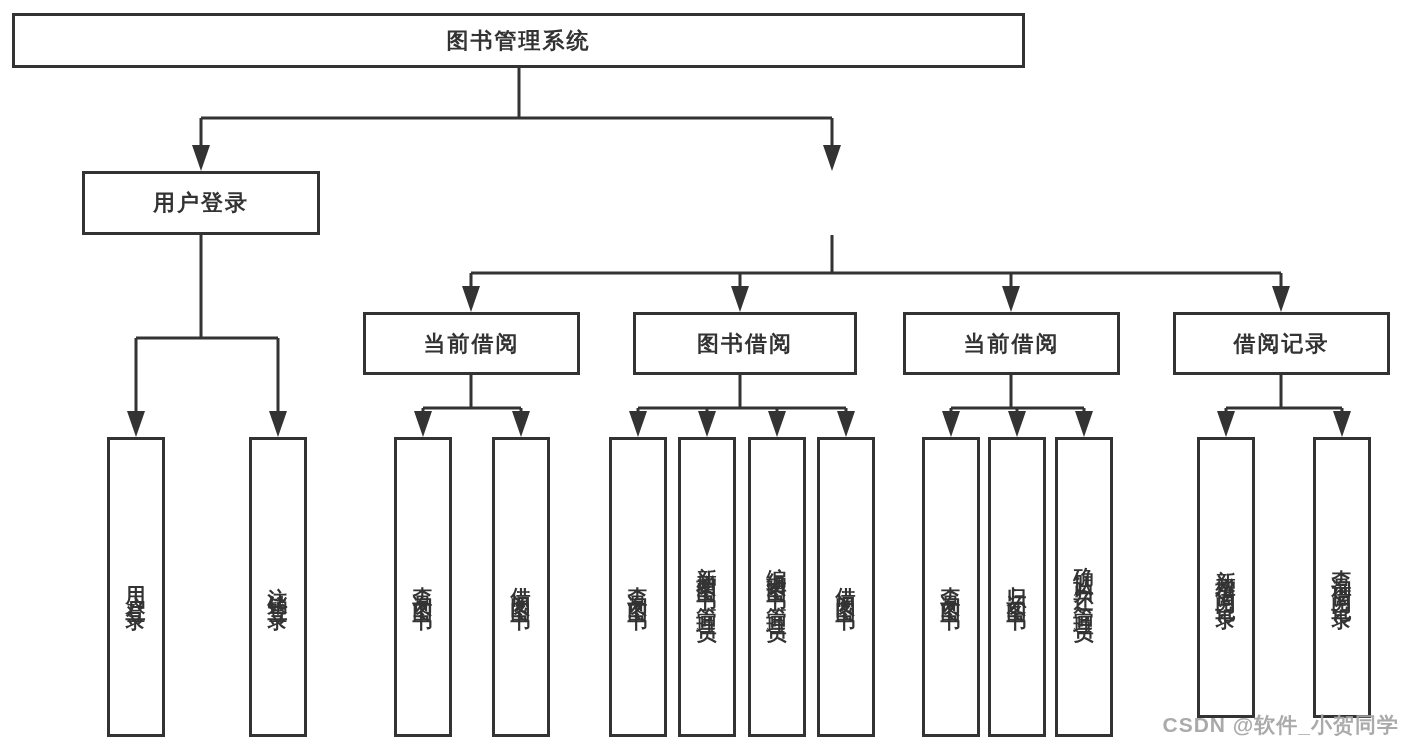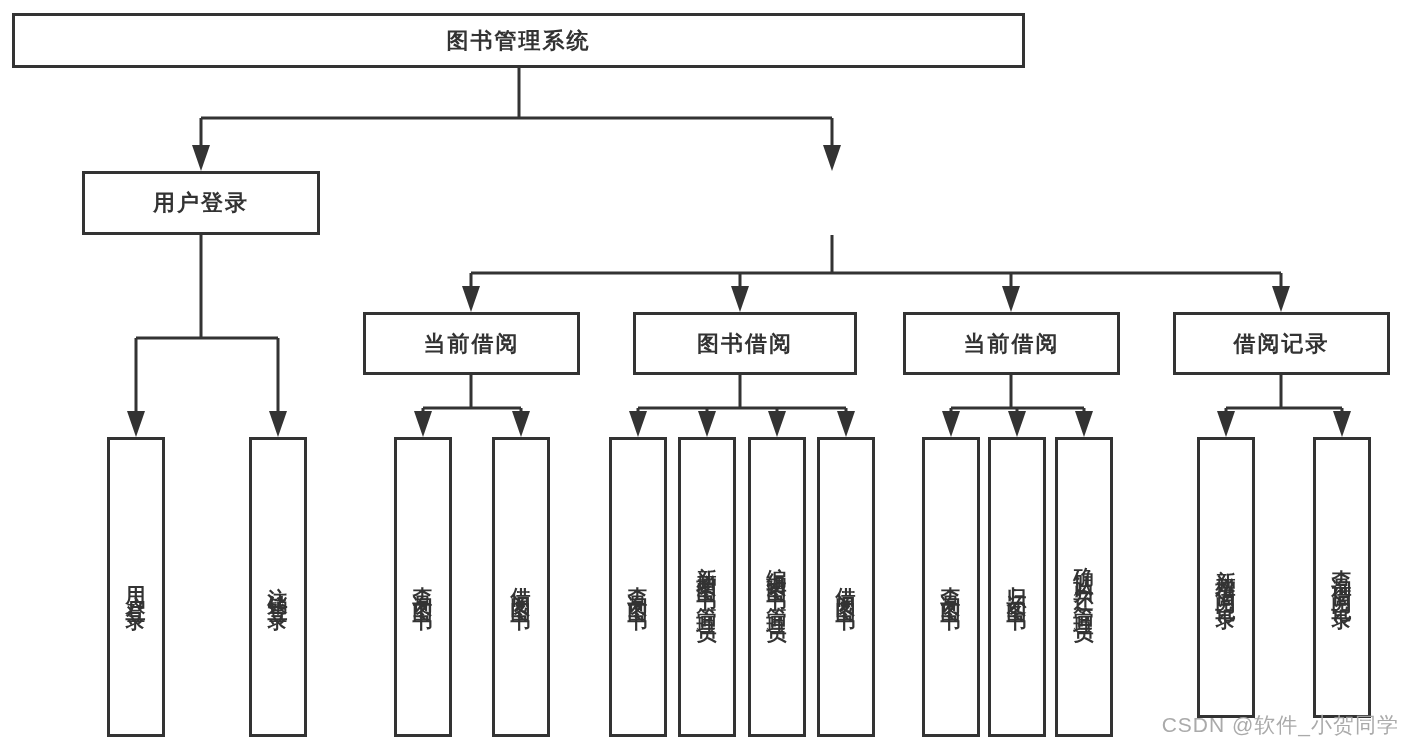--- a/index.html
+++ b/index.html
@@ -47,20 +47,21 @@
   }
   .watermark {
     position: absolute;
     top: 711px;
     right: 6px;
     z-index: 5;
     font-size: 21px;
     letter-spacing: 1px;
     color: rgba(165, 165, 165, 0.95);
     white-space: nowrap;
+    font-weight: bold;
   }
 </style>
 </head>
 <body>
 
 <div class="stage">
 
   <svg class="connectors" width="1405" height="747" viewBox="0 0 1405 747">
     <g stroke="#333333" stroke-width="3" fill="none">
 

